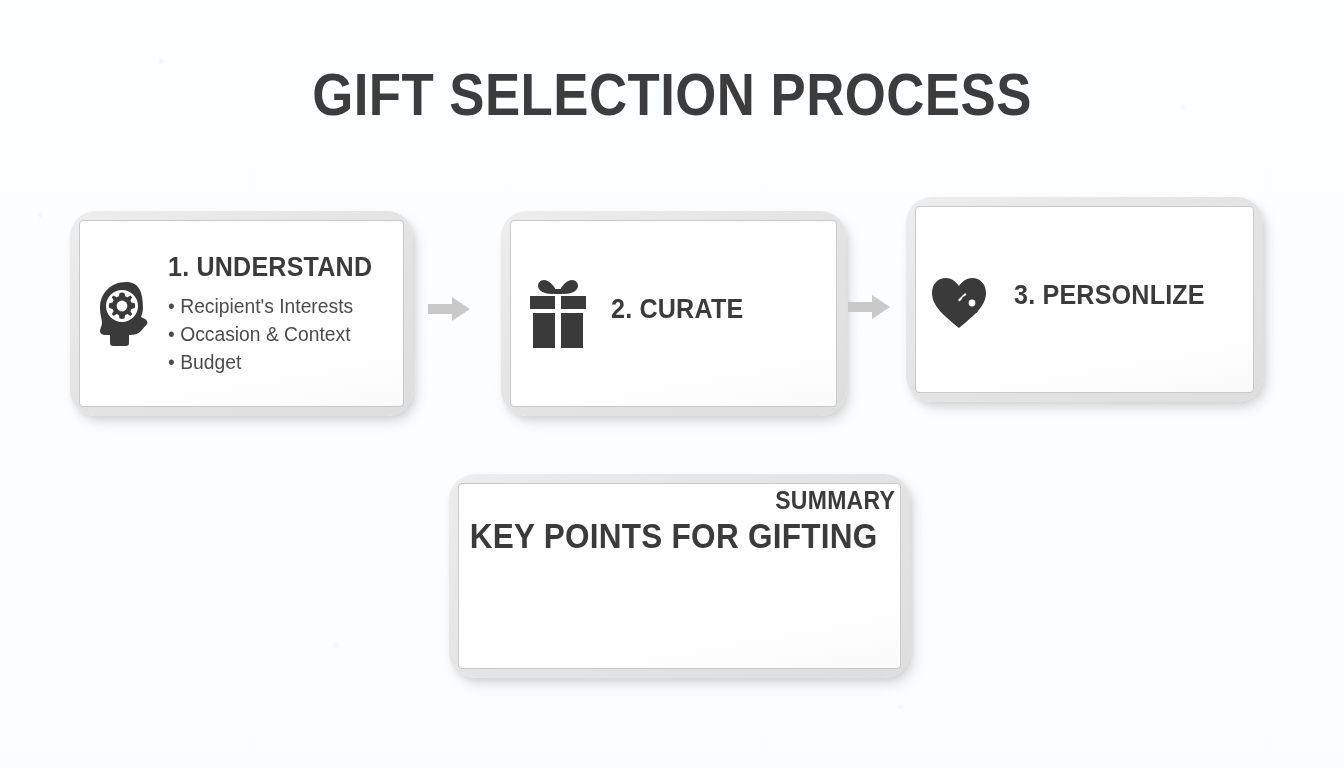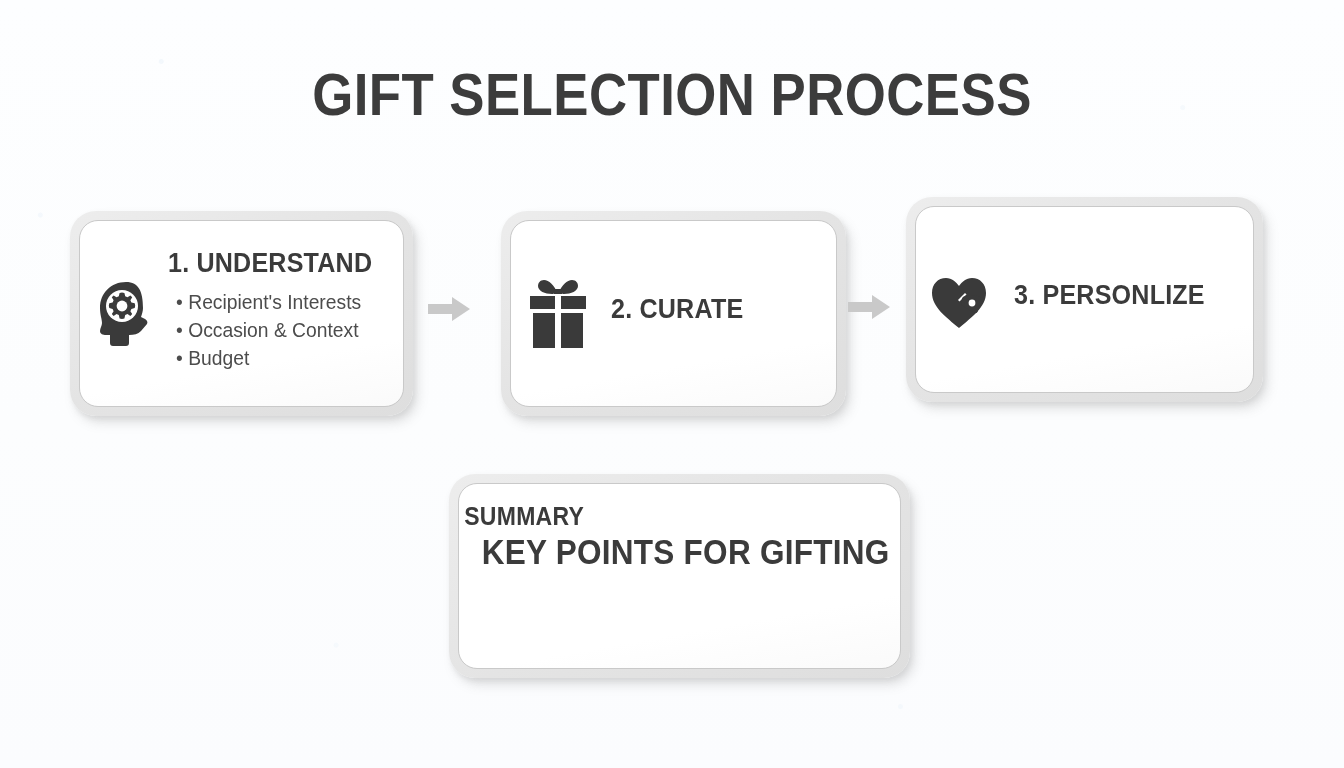--- a/index.html
+++ b/index.html
@@ -55,21 +55,21 @@
     box-shadow:
       5px 7px 11px rgba(120,120,120,0.20),
       2px 3px 5px rgba(120,120,120,0.13);
     padding: 9px;
     box-sizing: border-box;
   }
   .plate-inner {
     width: 100%;
     height: 100%;
     box-sizing: border-box;
-    border-radius: 19px;
+    border-radius: 4px;
     background: linear-gradient(170deg, #ffffff 0%, #ffffff 72%, #fafafa 100%);
     border: 1px solid #c9c9c9;
     box-shadow: inset 0 1px 0 #ffffff;
     position: relative;
     overflow: hidden;
   }
 
   
   .step-body {
     position: absolute;
@@ -98,21 +98,21 @@
     line-height: 30px;
     color: #3b3b3b;
     letter-spacing: 0.2px;
     transform: scaleX(0.93);
     transform-origin: 0 50%;
     margin-bottom: 10px;
     white-space: nowrap;
   }
   .bullets {
     list-style: none;
-    margin: 8px;
+    margin: 0;
     padding: 0;
   }
   .bullets li {
     font-family: "Liberation Sans Narrow", "Liberation Sans", sans-serif;
     font-size: 20.5px;
     line-height: 28px;
     color: #4c4c4c;
     white-space: nowrap;
     transform: scaleX(0.94);
     transform-origin: 0 50%;
@@ -143,23 +143,23 @@
   #arrow-1 { left: 428px; top: 295px; }
   #arrow-2 { left: 848px; top: 293px; }
 
   
   #summary { left: 449px; top: 474px; width: 461px; height: 204px; }
   .summary-body {
     position: absolute;
     inset: 0;
     display: flex;
     flex-direction: column;
-    align-items: flex-start;
+    align-items: flex-end;
     justify-content: flex-start;
-    padding-top: 17px;
+    padding-top: 1px;
     box-sizing: border-box;
   }
   .sum-label {
     font-family: "Liberation Sans Narrow", "Liberation Sans", sans-serif;
     font-weight: bold;
     font-size: 25px;
     line-height: 30px;
     color: #3b3b3b;
     letter-spacing: 0.3px;
     transform: scaleX(0.92);

